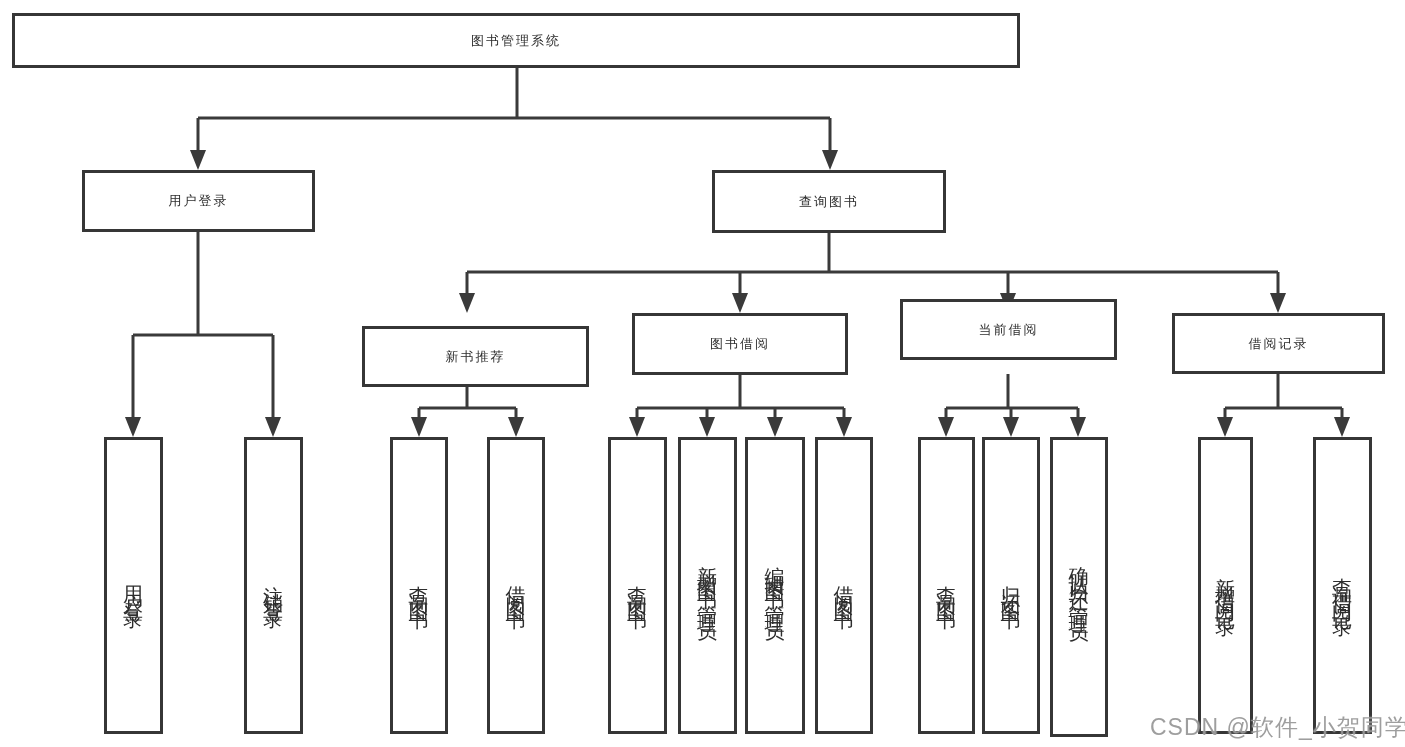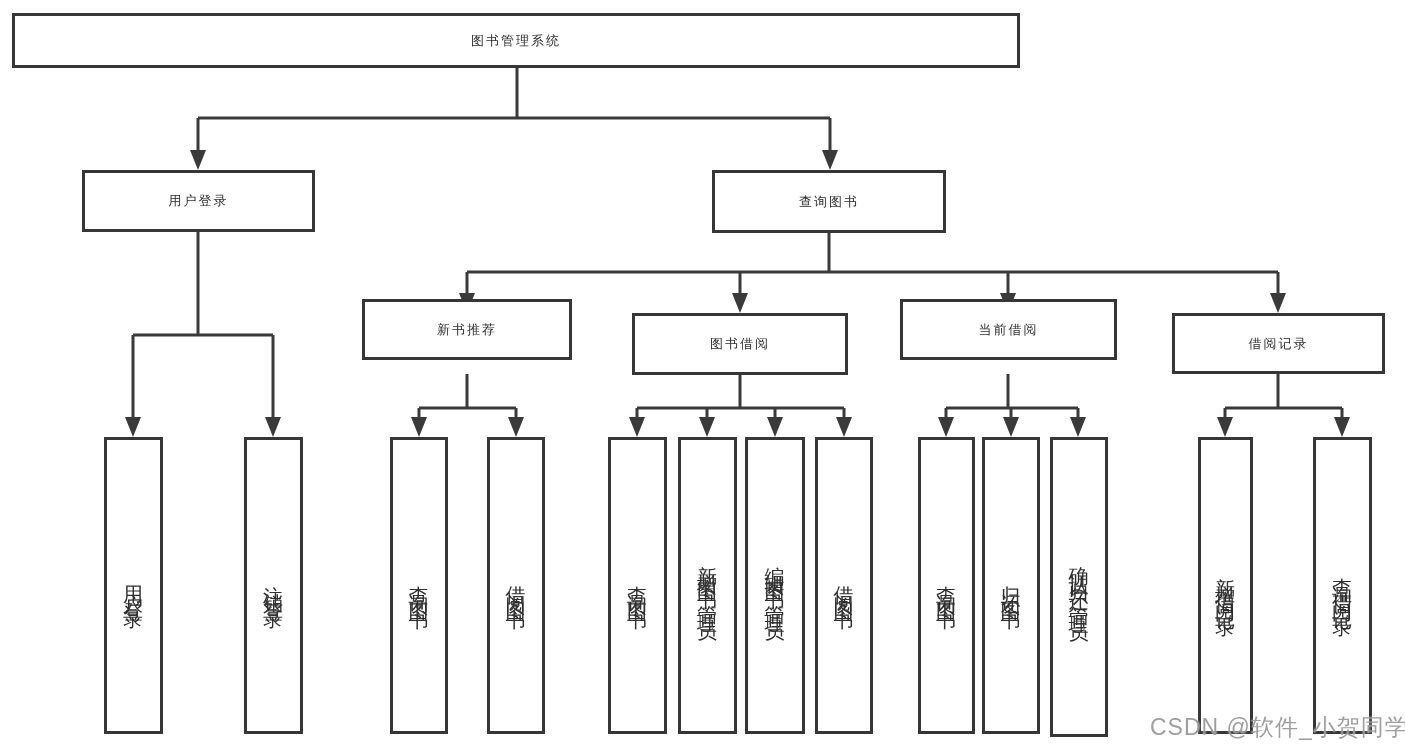--- a/index.html
+++ b/index.html
@@ -87,21 +87,21 @@
       <polygon points="1217,417 1233,417 1225,437"></polygon>
       <polygon points="1334,417 1350,417 1342,437"></polygon>
     </g>
   </svg>
 
   <div class="box h" style="left:12px;top:13px;width:1008px;height:55px">图书管理系统</div>
 
   <div class="box h" style="left:82px;top:170px;width:233px;height:62px">用户登录</div>
   <div class="box h" style="left:712px;top:170px;width:234px;height:63px">查询图书</div>
 
-  <div class="box h" style="left:362px;top:299px;width:210px;height:61px">新书推荐</div>
+  <div class="box h" style="left:362px;top:326px;width:227px;height:61px">新书推荐</div>
   <div class="box h" style="left:632px;top:313px;width:216px;height:62px">图书借阅</div>
   <div class="box h" style="left:900px;top:299px;width:217px;height:61px">当前借阅</div>
   <div class="box h" style="left:1172px;top:313px;width:213px;height:61px">借阅记录</div>
 
   <div class="box v" style="left:104px;top:437px;width:59px;height:297px">用户登录</div>
   <div class="box v" style="left:244px;top:437px;width:59px;height:297px">注销登录</div>
 
   <div class="box v" style="left:390px;top:437px;width:58px;height:297px">查询图书</div>
   <div class="box v" style="left:487px;top:437px;width:58px;height:297px">借阅图书</div>
 

